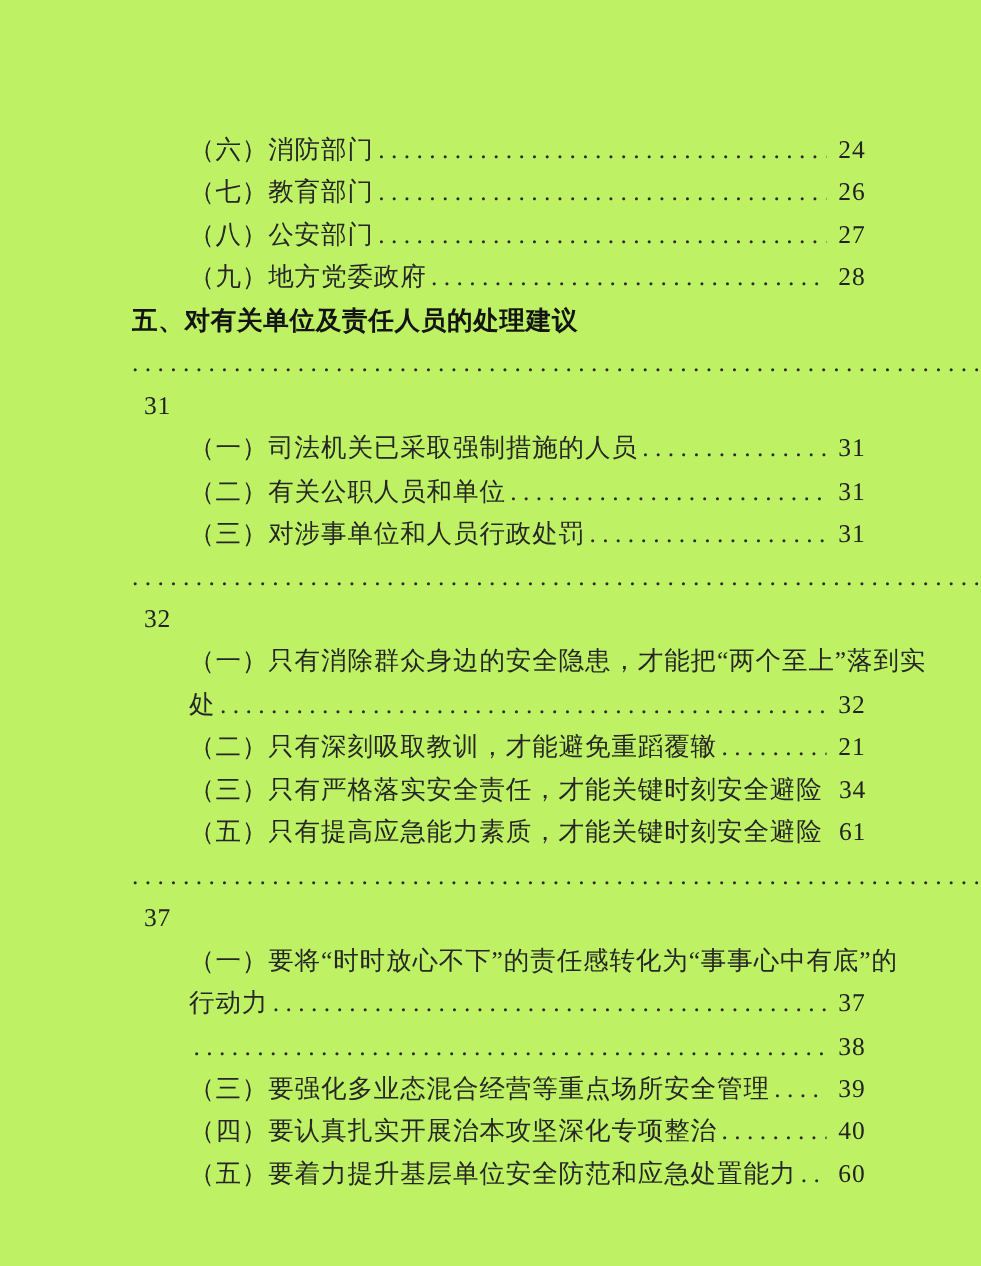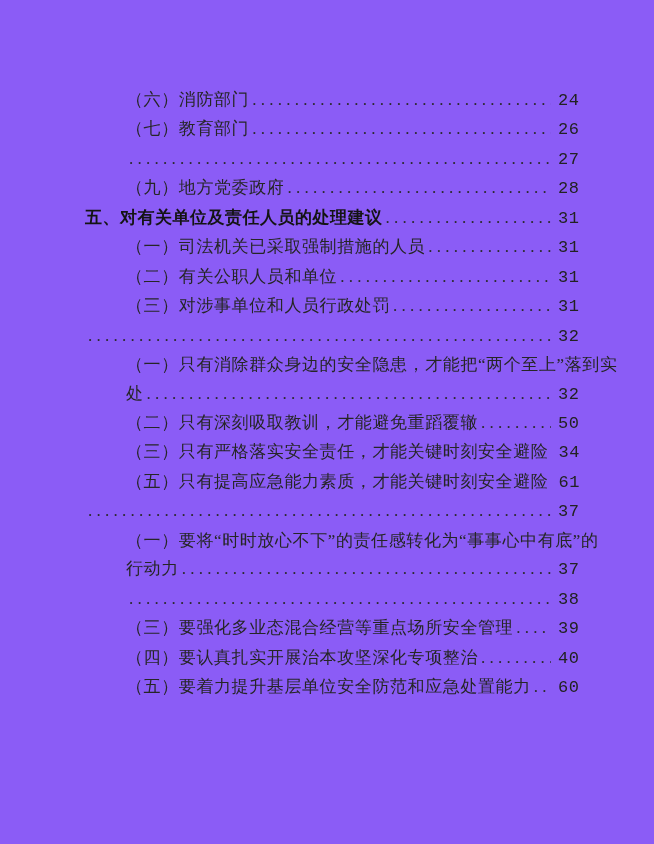--- a/index.html
+++ b/index.html
@@ -4,21 +4,21 @@
 <style>
   html, body {
     margin: 0;
     padding: 0;
     background: #ffffff;
   }
   .page {
     position: relative;
     width: 654px;
     height: 844px;
-    background: #8b5cf6;
+    background: #bef264;
     overflow: hidden;
     font-family: "Liberation Serif", serif;
     color: #222222;
   }
   .toc {
     position: absolute;
     top: 86px;
     left: 0;
     right: 0;
   }
@@ -28,20 +28,21 @@
     line-height: 28.45px;
     font-size: 17px;
     margin-right: 76px;
   }
   .toc-row.section {
     margin-left: 85px;
     font-family: "Liberation Sans", sans-serif;
     font-weight: 700;
     color: #141414;
     letter-spacing: 0.5px;
+    flex-direction: column;
   }
   .toc-row.item,
   .toc-row.continuation {
     margin-left: 126px;
     color: #262626;
     letter-spacing: 0.6px;
   }
   .toc-text {
     white-space: nowrap;
   }
@@ -53,21 +54,21 @@
     margin-left: 3px;
     font-family: "Liberation Serif", serif;
     font-weight: 400;
     letter-spacing: 0;
     color: #2a2a2a;
   }
   .toc-leader::after {
     content: ". . . . . . . . . . . . . . . . . . . . . . . . . . . . . . . . . . . . . . . . . . . . . . . . . . . . . . . . . . . . . . . . . . . . . . . . . . . . . . . .";
   }
   .toc-page {
-    font-family: Liberation Mono, monospace;
+    font-family: Liberation Serif, serif;
     font-weight: 400;
     color: #222222;
     padding-left: 7px;
     min-width: 20px;
     text-align: center;
     white-space: nowrap;
   }
 </style>
 </head>
 <body>
@@ -78,20 +79,21 @@
     <span class="toc-text">（六）消防部门</span>
     <span class="toc-leader"></span>
     <span class="toc-page">24</span>
   </div>
       <div class="toc-row item">
     <span class="toc-text">（七）教育部门</span>
     <span class="toc-leader"></span>
     <span class="toc-page">26</span>
   </div>
       <div class="toc-row item">
+    <span class="toc-text">（八）公安部门</span>
     <span class="toc-leader"></span>
     <span class="toc-page">27</span>
   </div>
       <div class="toc-row item">
     <span class="toc-text">（九）地方党委政府</span>
     <span class="toc-leader"></span>
     <span class="toc-page">28</span>
   </div>
       <div class="toc-row section">
     <span class="toc-text">五、对有关单位及责任人员的处理建议</span>
@@ -122,21 +124,21 @@
 
   </div>
       <div class="toc-row continuation">
     <span class="toc-text">处</span>
     <span class="toc-leader"></span>
     <span class="toc-page">32</span>
   </div>
       <div class="toc-row item">
     <span class="toc-text">（二）只有深刻吸取教训，才能避免重蹈覆辙</span>
     <span class="toc-leader"></span>
-    <span class="toc-page">50</span>
+    <span class="toc-page">21</span>
   </div>
       <div class="toc-row item">
     <span class="toc-text">（三）只有严格落实安全责任，才能关键时刻安全避险</span>
     <span class="toc-leader"></span>
     <span class="toc-page">34</span>
   </div>
       <div class="toc-row item">
     <span class="toc-text">（五）只有提高应急能力素质，才能关键时刻安全避险</span>
     <span class="toc-leader"></span>
     <span class="toc-page">61</span>

